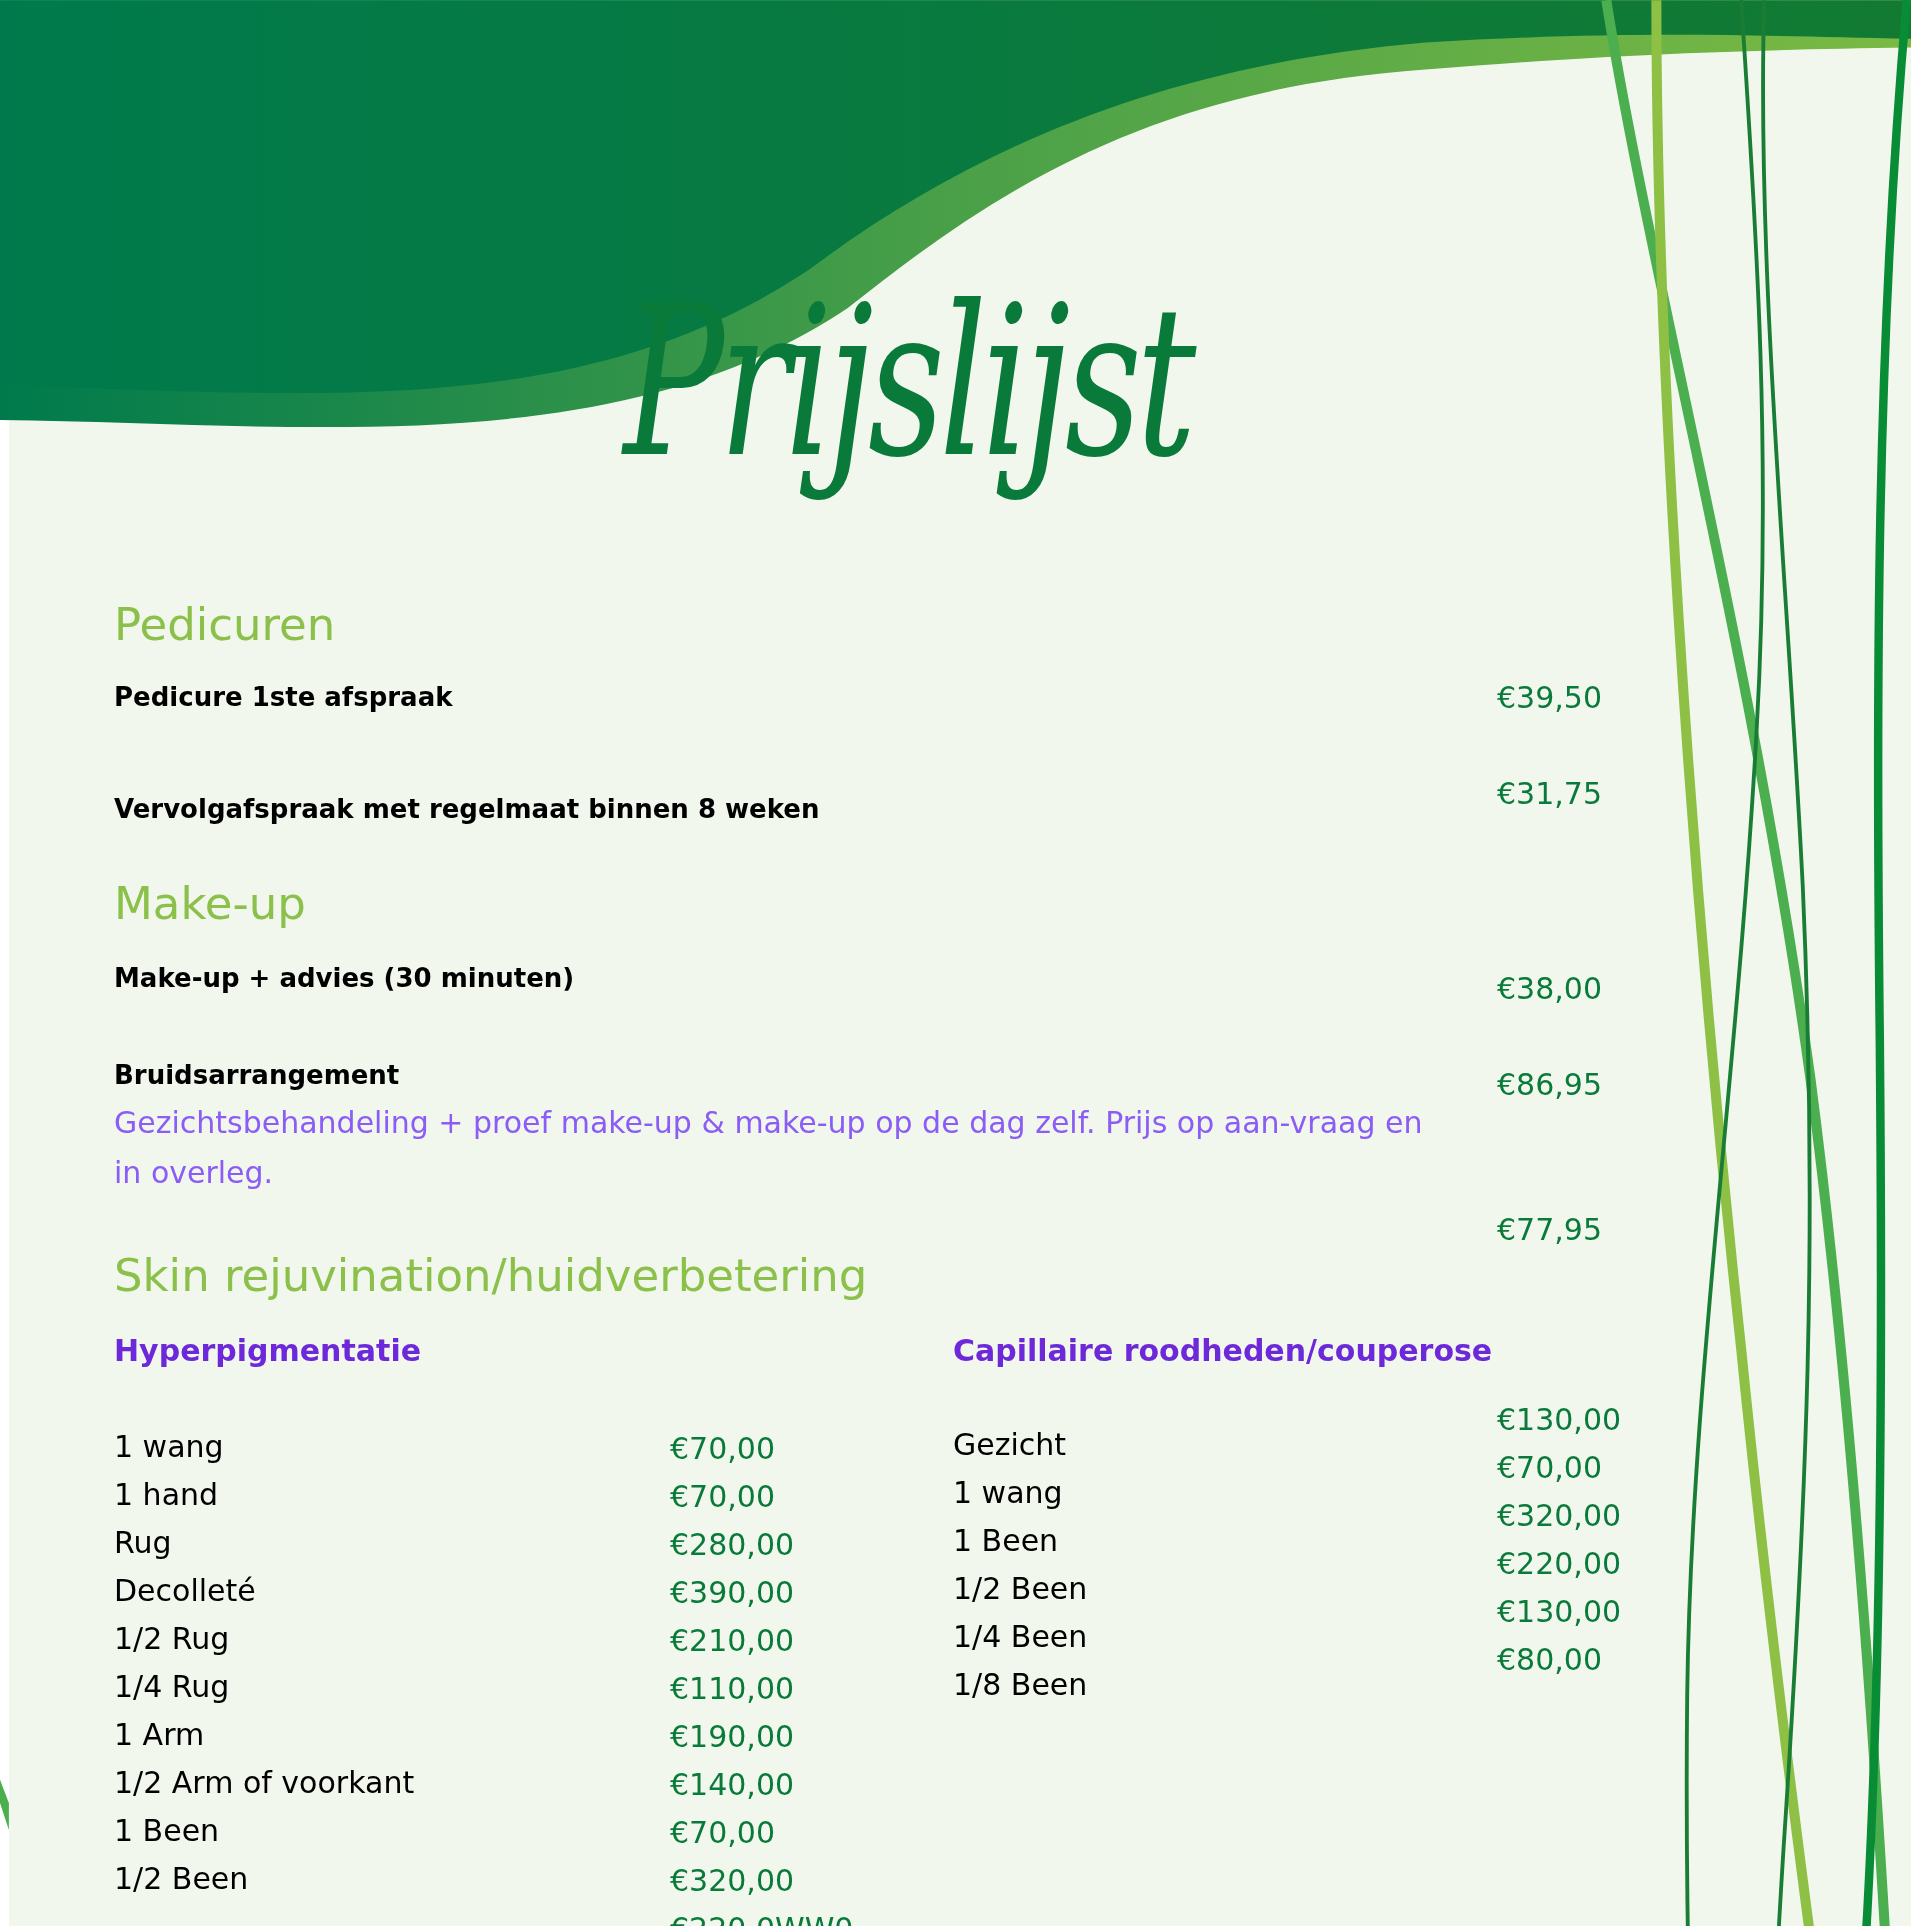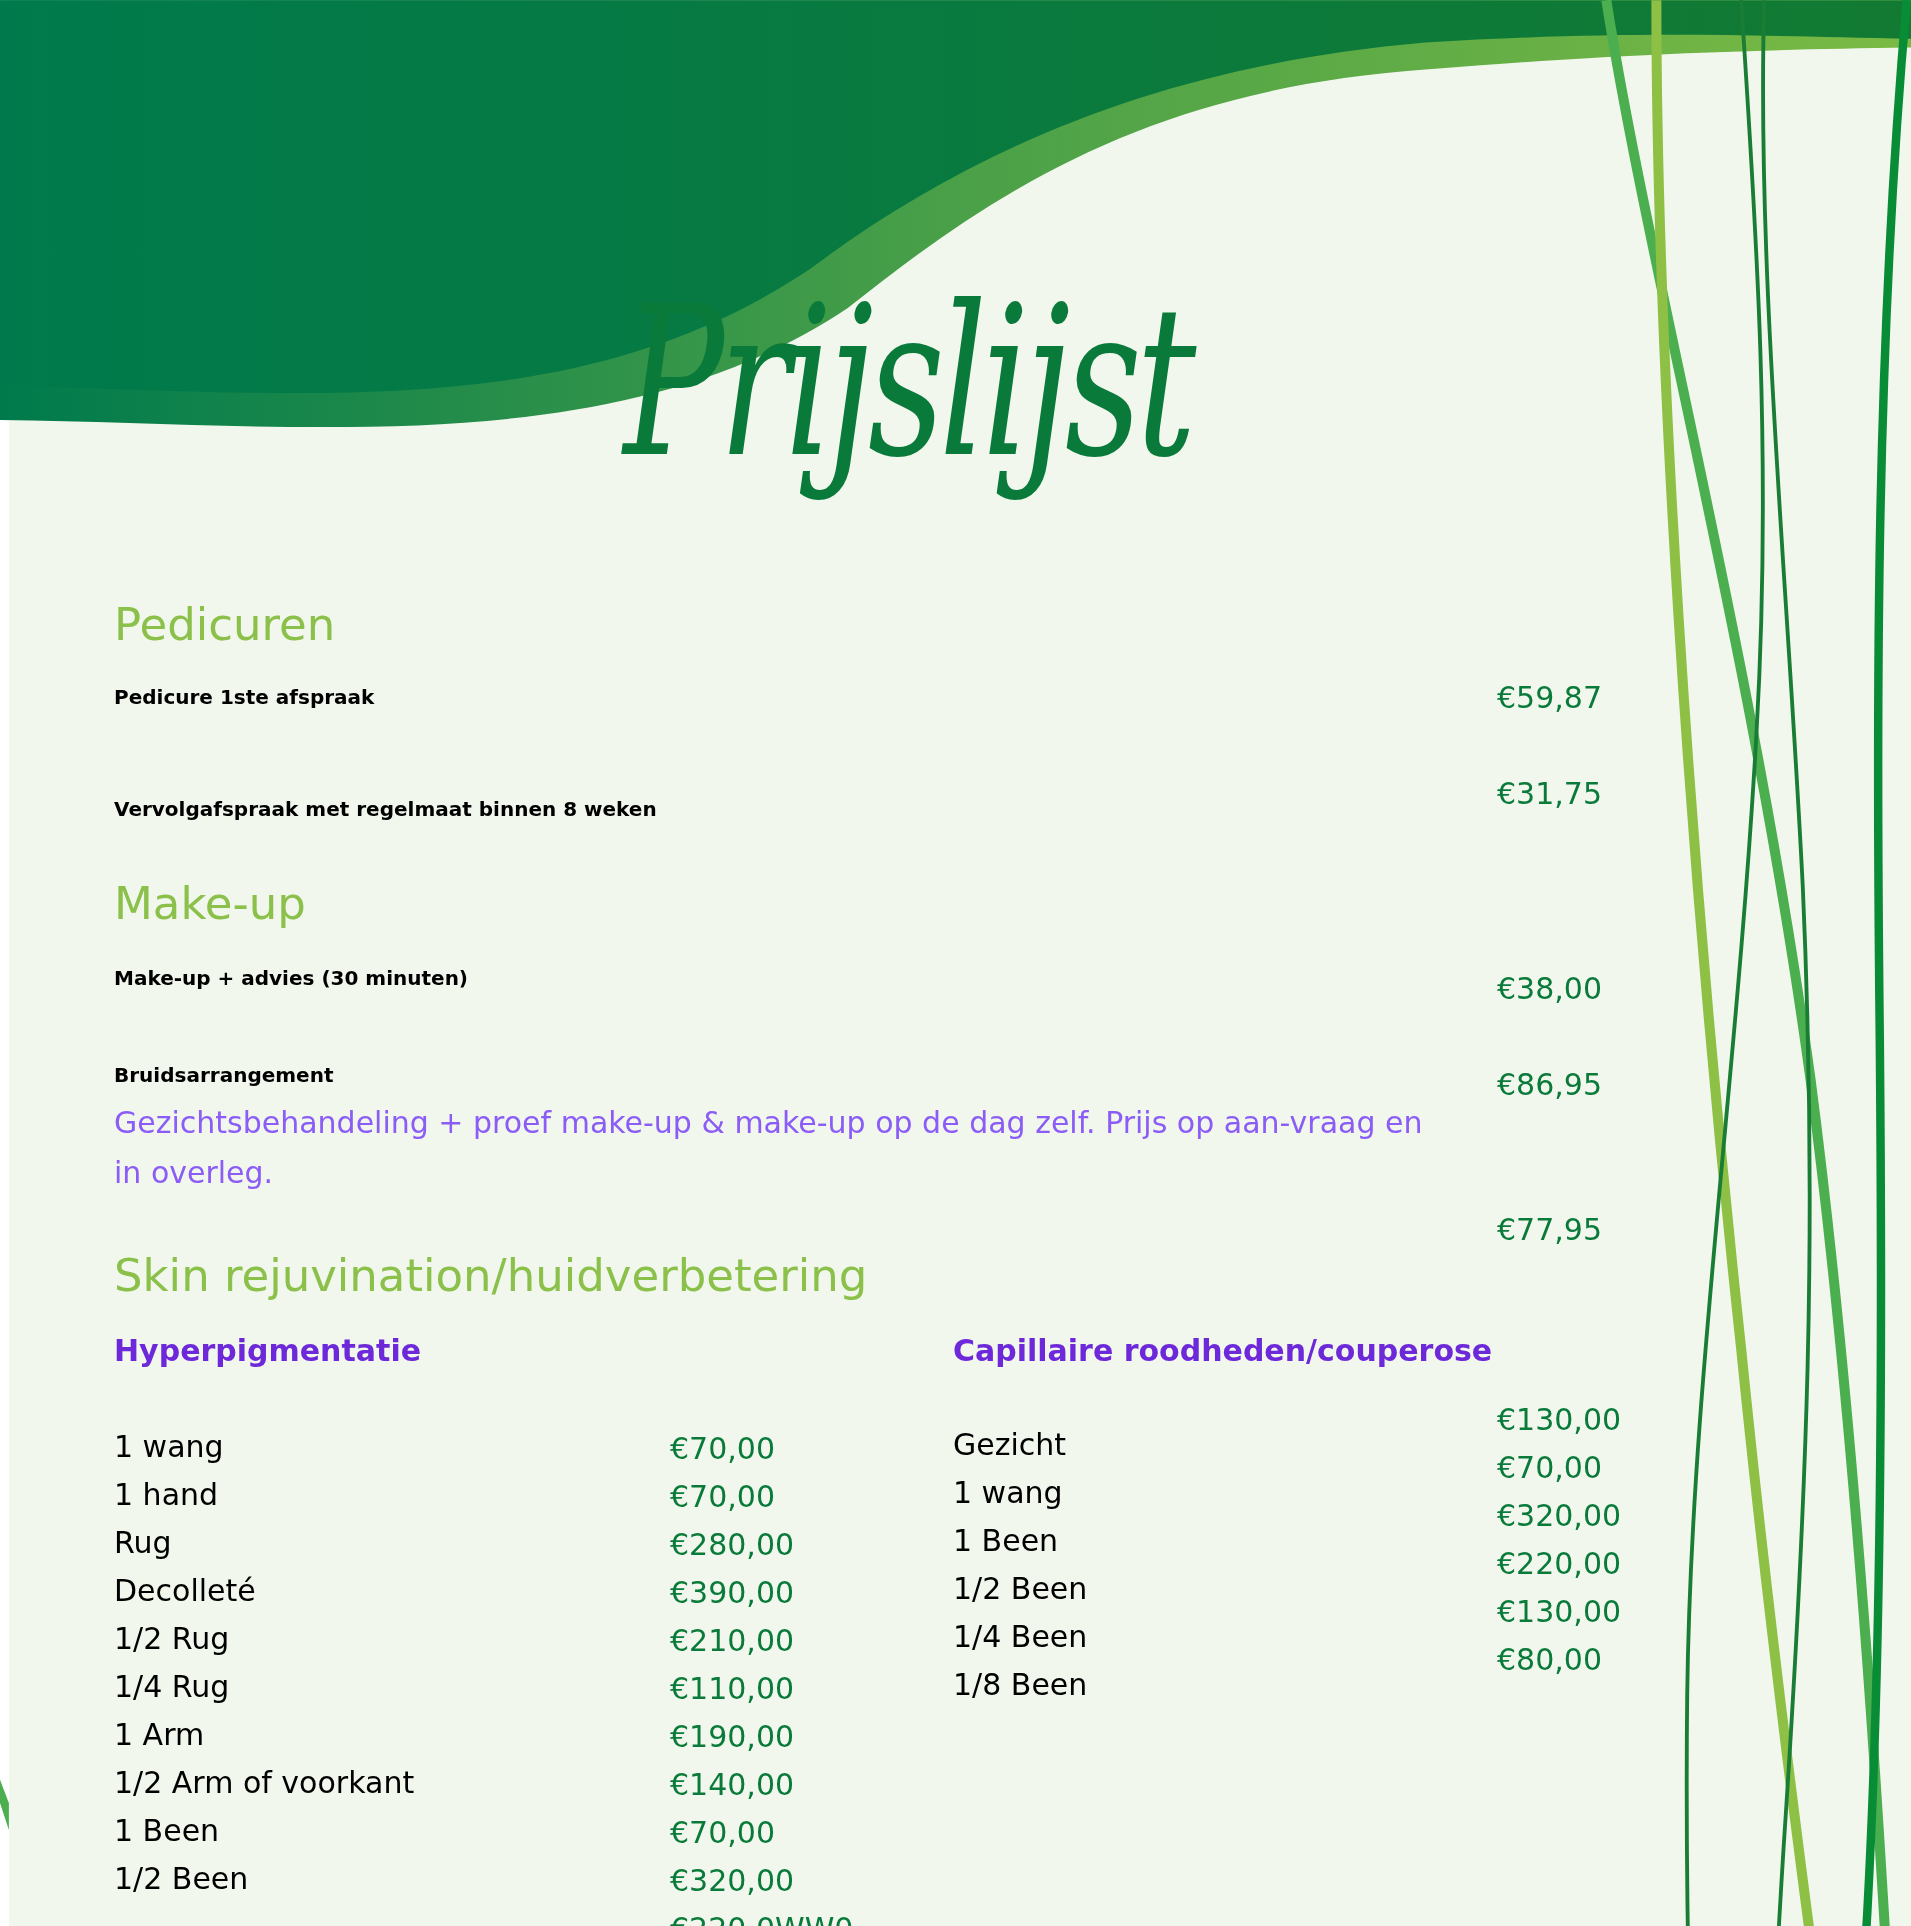--- a/index.html
+++ b/index.html
@@ -14,21 +14,21 @@
     position: absolute; left: 616px; top: 247px; width: 809px; text-align: center;
     font-family: "DejaVu Serif", "Liberation Serif", serif; font-style: italic;
     font-size: 208px; line-height: 270px; color: #0a7a3a; letter-spacing: -7.7px;
     transform: scaleX(0.72); transform-origin: left top;
   }
   .section-h {
     position: absolute; left: 114px; color: #8bc04a; font-size: 45px; line-height: 77px; font-weight: normal;
     white-space: nowrap;
   }
   .item-bold {
-    position: absolute; left: 114px; color: #000; font-weight: bold; font-size: 20px; line-height: 39px; white-space: nowrap;
+    position: absolute; left: 114px; color: #000; font-weight: bold; font-size: 26px; line-height: 39px; white-space: nowrap;
   }
   .item-text {
     position: absolute; left: 114px; color: #8b5cf6; font-size: 30px; line-height: 50px; width: 1310px;
   }
   .price {
     position: absolute; left: 1497px; color: #0a7a3a; font-size: 30px; line-height: 39px; white-space: nowrap;
   }
   .list { position: absolute; margin: 0; padding: 0; list-style: none; }
   .list li { height: 48px; line-height: 48px; font-size: 30px; white-space: nowrap; }
   .list .lbl { color: #000; }
@@ -64,21 +64,21 @@
   <path d="M4950,0 C4870,900 4870,1800 4880,2700 C4890,3800 4880,4800 4800,5600 C4740,6200 4680,6700 4600,7016" stroke="#088c35" stroke-width="22" fill="none"></path>
 
   <path d="M0,4620 L23,4680 L23,4750 L0,4680 Z" fill="#4bae4f"></path>
   <path d="M0,5075 L23,5100 L23,5130 L0,5105 Z" fill="#8dc045"></path>
 </svg>
 
 <div class="title">Prijslijst</div>
 
 <div class="section-h" style="top:586px;">Pedicuren</div>
 <div class="item-bold" style="top:678px;">Pedicure 1ste afspraak</div>
-<div class="price" style="top:678px;">€59,87</div>
+<div class="price" style="top:678px;">€39,50</div>
 <div class="item-bold" style="top:790px;">Vervolgafspraak met regelmaat binnen 8 weken</div>
 <div class="price" style="top:774px;">€31,75</div>
 
 <div class="section-h" style="top:865px;">Make-up</div>
 <div class="item-bold" style="top:959px;">Make-up + advies (30 minuten)</div>
 <div class="price" style="top:969px;">€38,00</div>
 <div class="item-bold" style="top:1056px;">Bruidsarrangement</div>
 <div class="price" style="top:1065px;">€86,95</div>
 <div class="item-text" style="top:1098px;">Gezichtsbehandeling + proef make-up &amp; make-up op de dag zelf. Prijs op aan-vraag en in overleg.</div>
 <div class="price" style="top:1210px;">€77,95</div>

